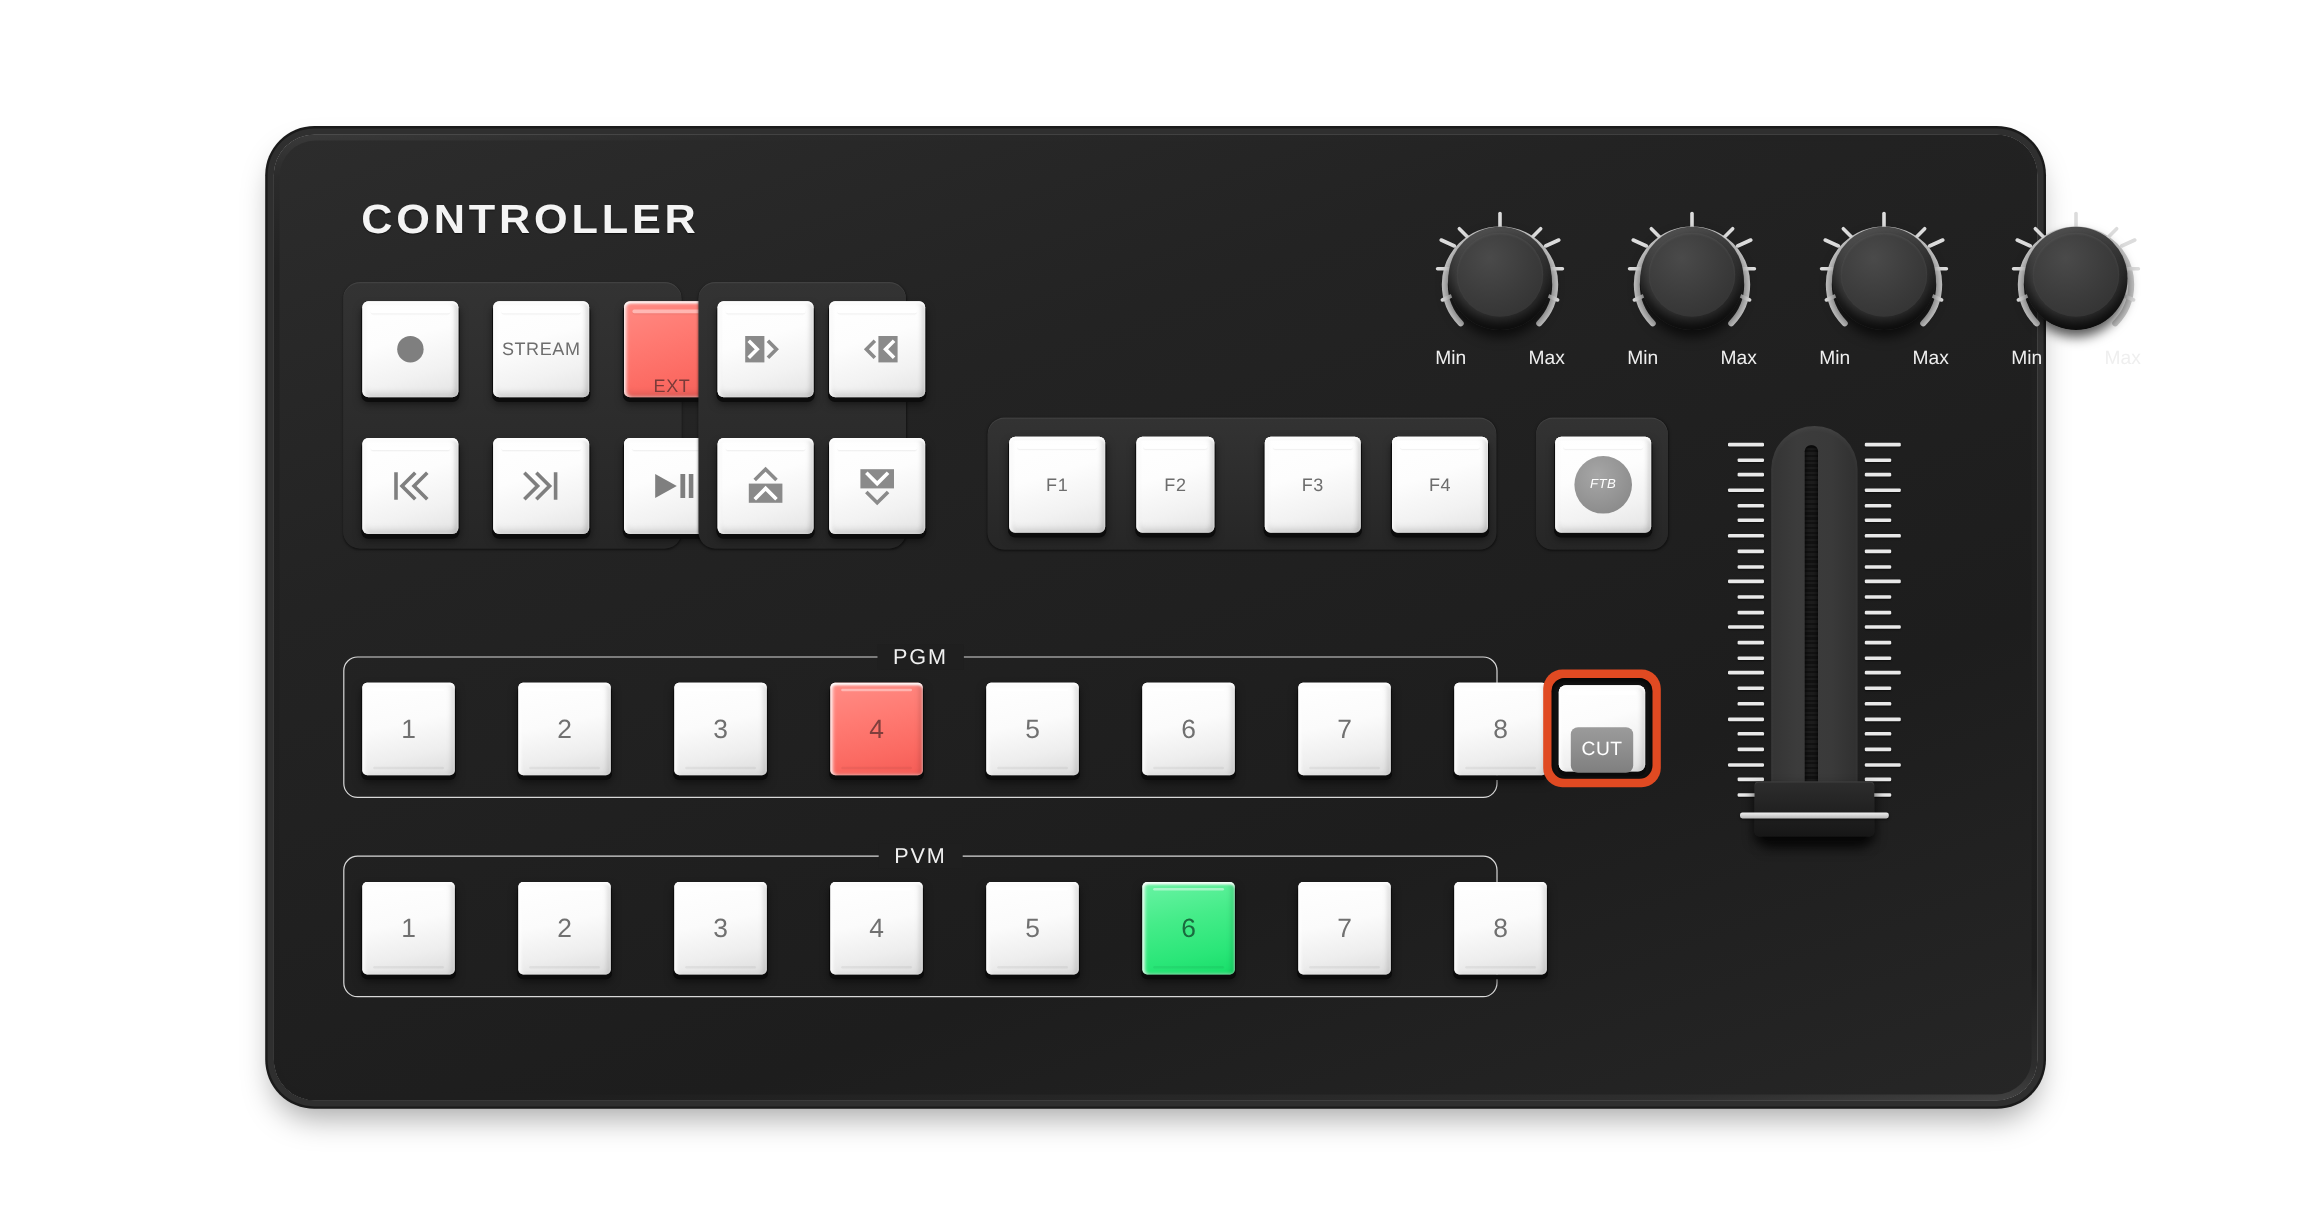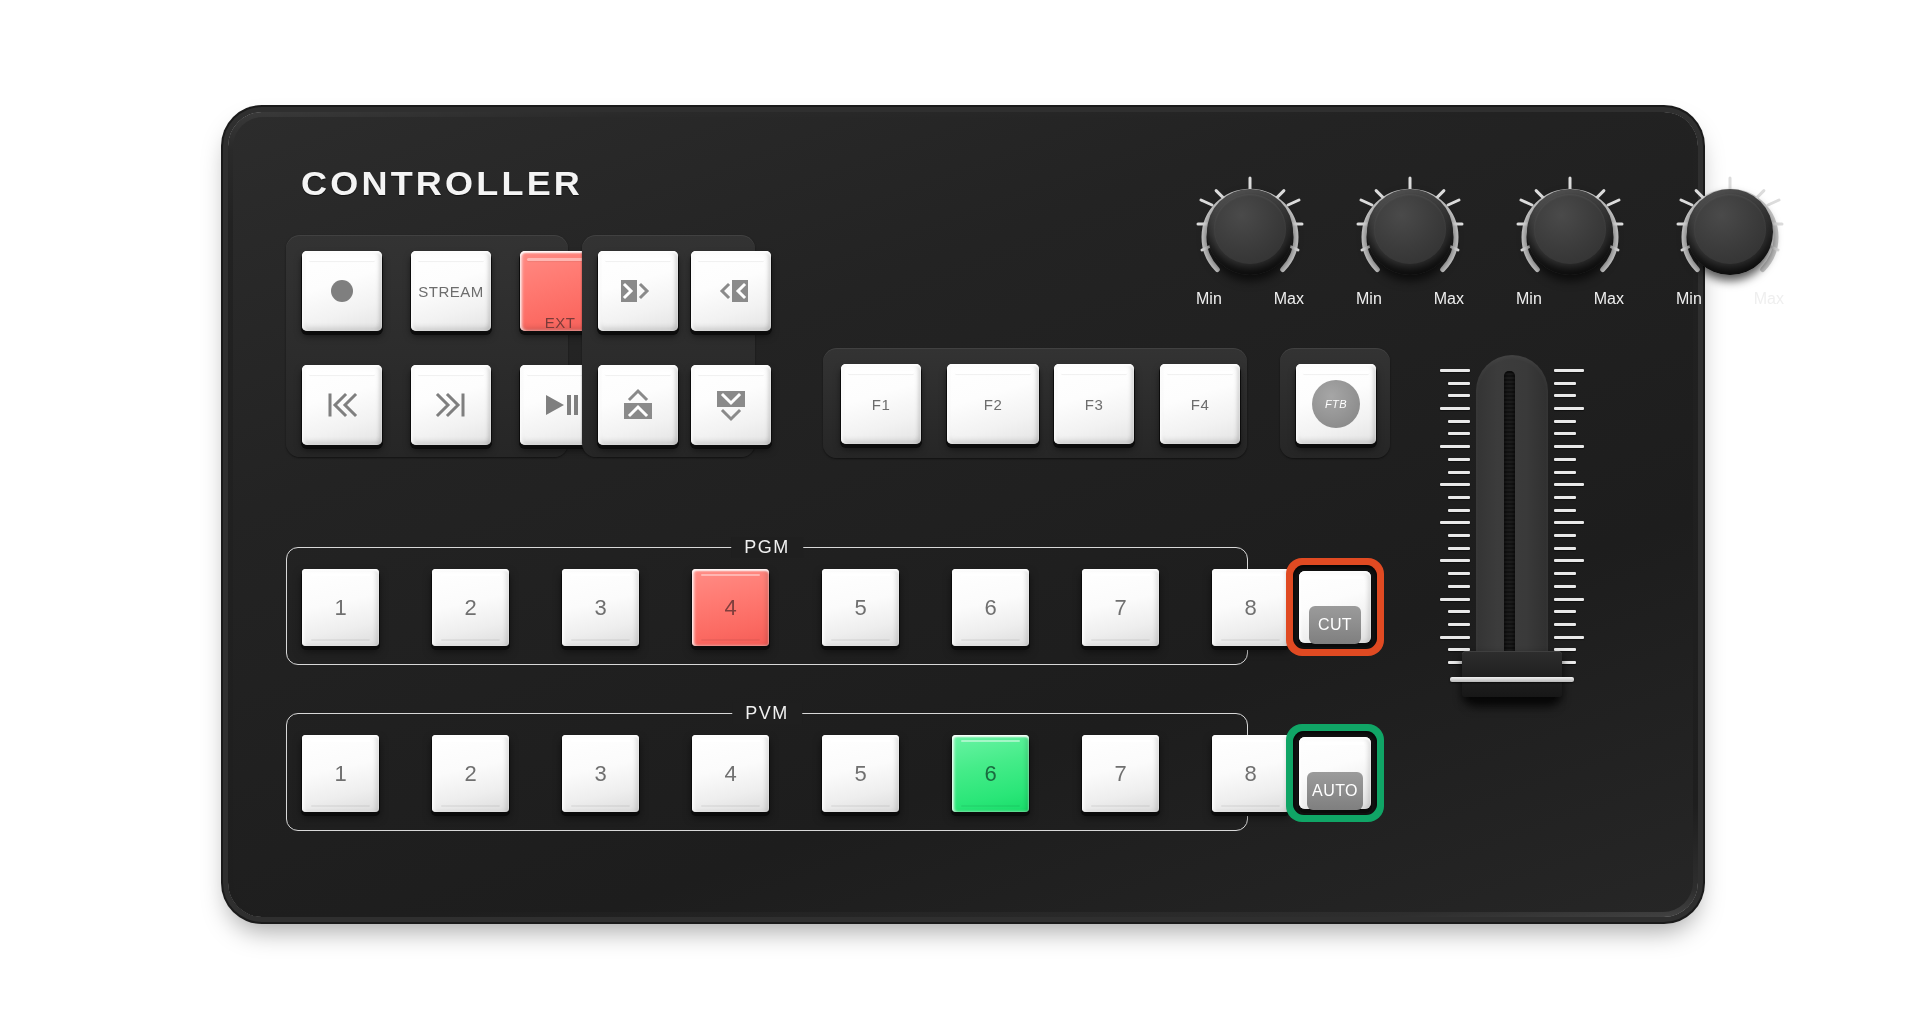--- a/index.html
+++ b/index.html
@@ -360,21 +360,21 @@
           <polyline points="10,25 18,33 26,25" fill="none" stroke="#8a8a8a" stroke-width="3" stroke-linecap="square"></polyline>
         </svg>
       </span>
     </div>
 
     <div class="well" style="left:595px; top:236px; width:424px; height:110px;"></div>
 
     <div class="key" style="left:613px; top:252px; width:80px; height:80px;">
       <span class="lbl">F1</span>
     </div>
-    <div class="key" style="left:719px; top:252px; width:92px; height:80px;">
+    <div class="key" style="left:719px; top:252px; width:65px; height:80px;">
       <span class="lbl">F2</span>
     </div>
     <div class="key" style="left:826px; top:252px; width:80px; height:80px;">
       <span class="lbl">F3</span>
     </div>
     <div class="key" style="left:932px; top:252px; width:80px; height:80px;">
       <span class="lbl">F4</span>
     </div>
 
     <div class="well" style="left:1052px; top:236px; width:110px; height:110px;"></div>
@@ -526,26 +526,20 @@
         <span>8</span>
       </div>
 
     <div class="ring-key cut" style="left:1058px; top:446px;">
       <div class="cavity"></div>
       <div class="cap">
         <span class="plate" style="width:52px;height:38px;">CUT</span>
       </div>
     </div>
 
-    <div class="ring-key auto" style="left:1058px; top:612px;">
-      <div class="cavity"></div>
-      <div class="cap">
-        <span class="plate" style="width:56px;height:38px;">AUTO</span>
-      </div>
-    </div>
 
     <div id="tbar" style="left:1212px; top:243px; width:144px; height:360px;">
       <div class="tbar-slot"></div>
       <div class="tbar-groove"></div>
       <div class="tick-col left" id="tick-left" style="left:0;">
           <i style="top: 0px; width: 30px;"></i>
           <i style="top: 12.6957px; width: 22px;"></i>
           <i style="top: 25.3913px; width: 22px;"></i>
           <i style="top: 38.087px; width: 30px;"></i>
           <i style="top: 50.7826px; width: 22px;"></i>

